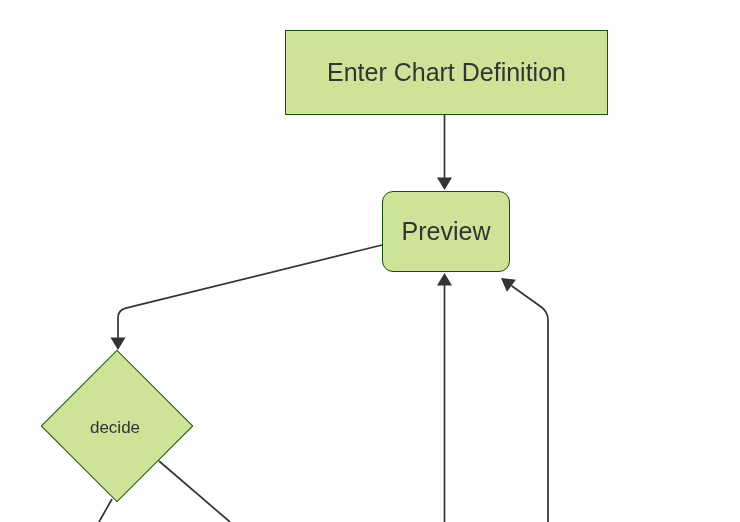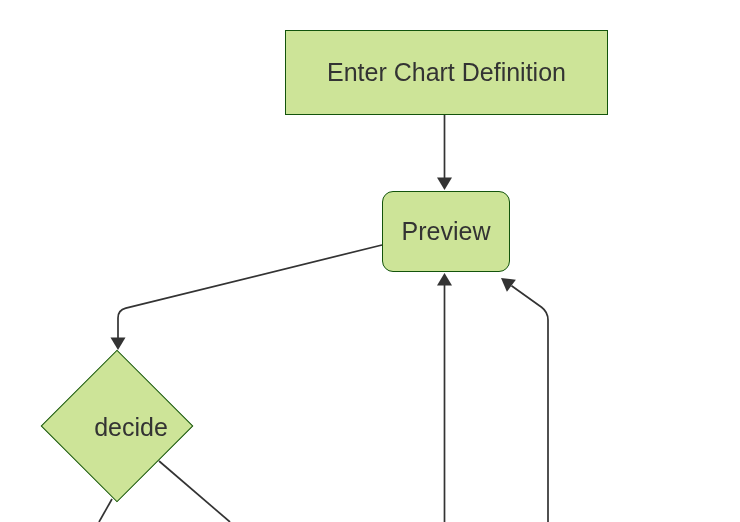--- a/index.html
+++ b/index.html
@@ -56,24 +56,24 @@
     position: absolute;
     box-sizing: border-box;
     left: 63px; top: 372px;
     width: 108px; height: 108px;
     background: var(--node-fill, #cde498);
     border: 1.5px solid var(--node-border, #13540c);
     transform: rotate(45deg);
   }
   #node-decide-label {
     position: absolute;
-    left: 131px; top: 427px;
+    left: 115px; top: 427px;
     transform: translate(-50%, -50%);
     color: var(--label-color, #333333);
-    font-size: 25px;
+    font-size: 17px;
     line-height: 1;
     white-space: nowrap;
   }
 </style>
 </head>
 <body>
 
 <div class="canvas">
 
   <svg class="edge-layer" viewBox="0 0 740 522" xmlns="http://www.w3.org/2000/svg">

